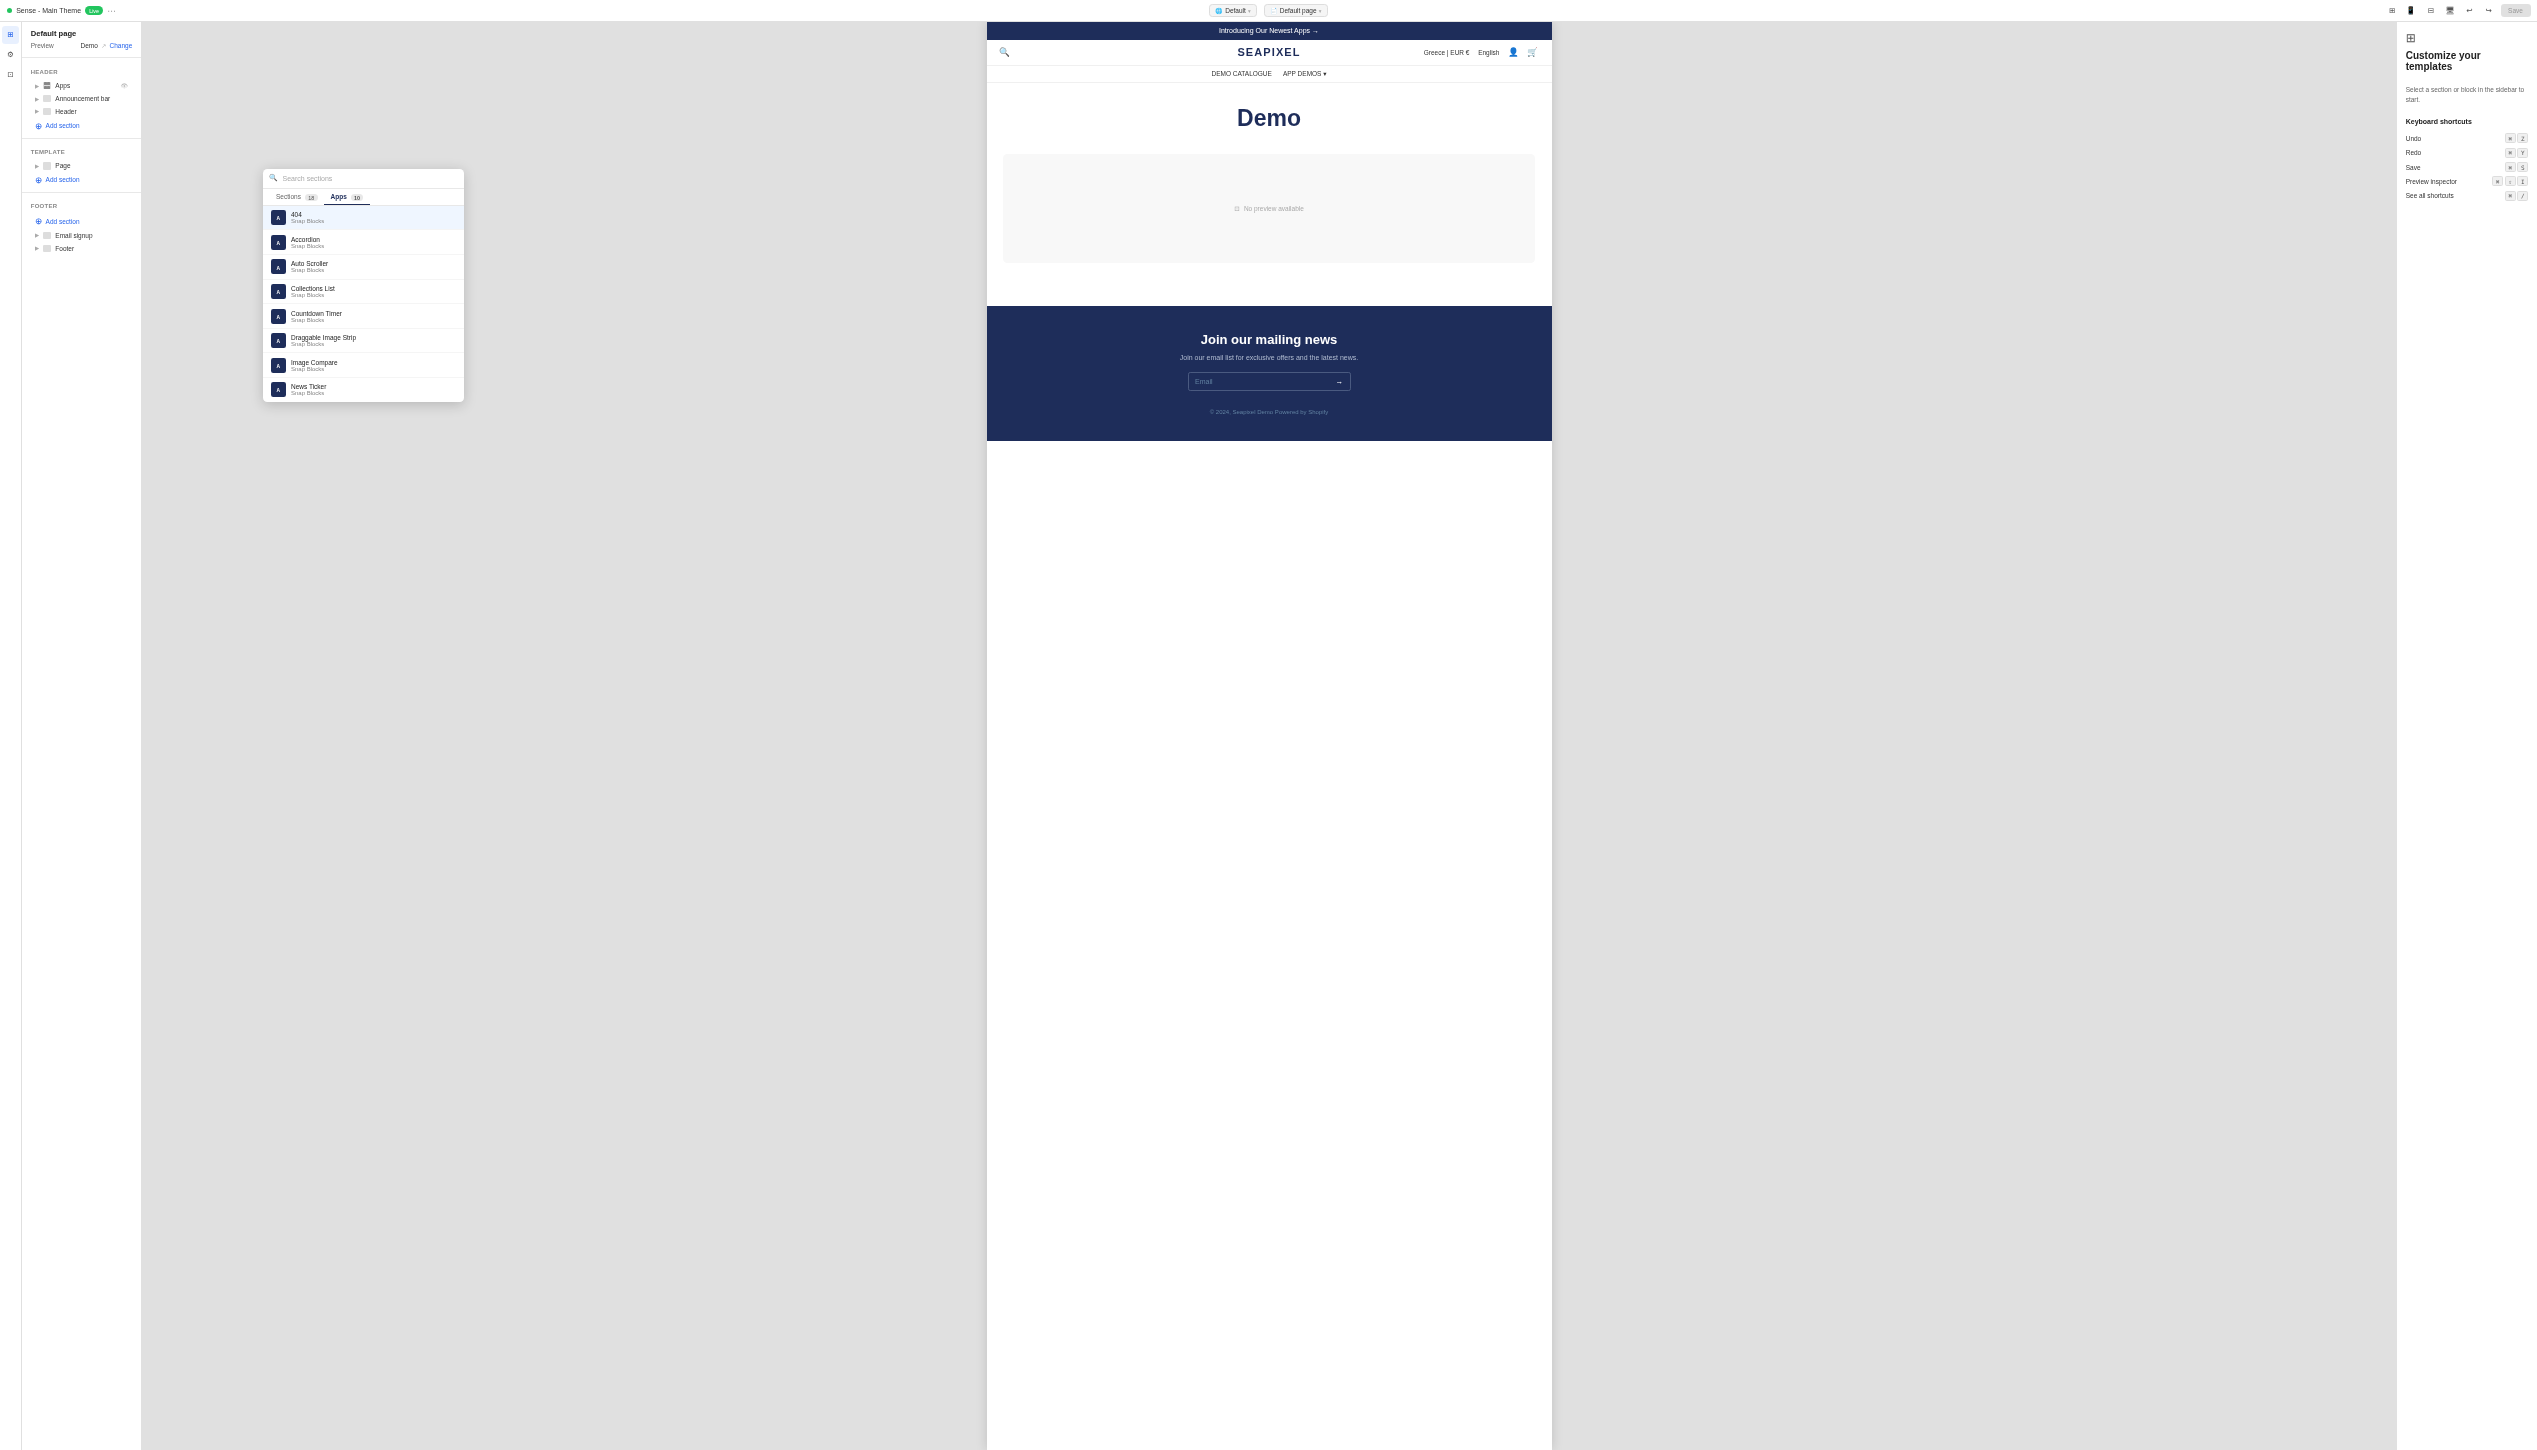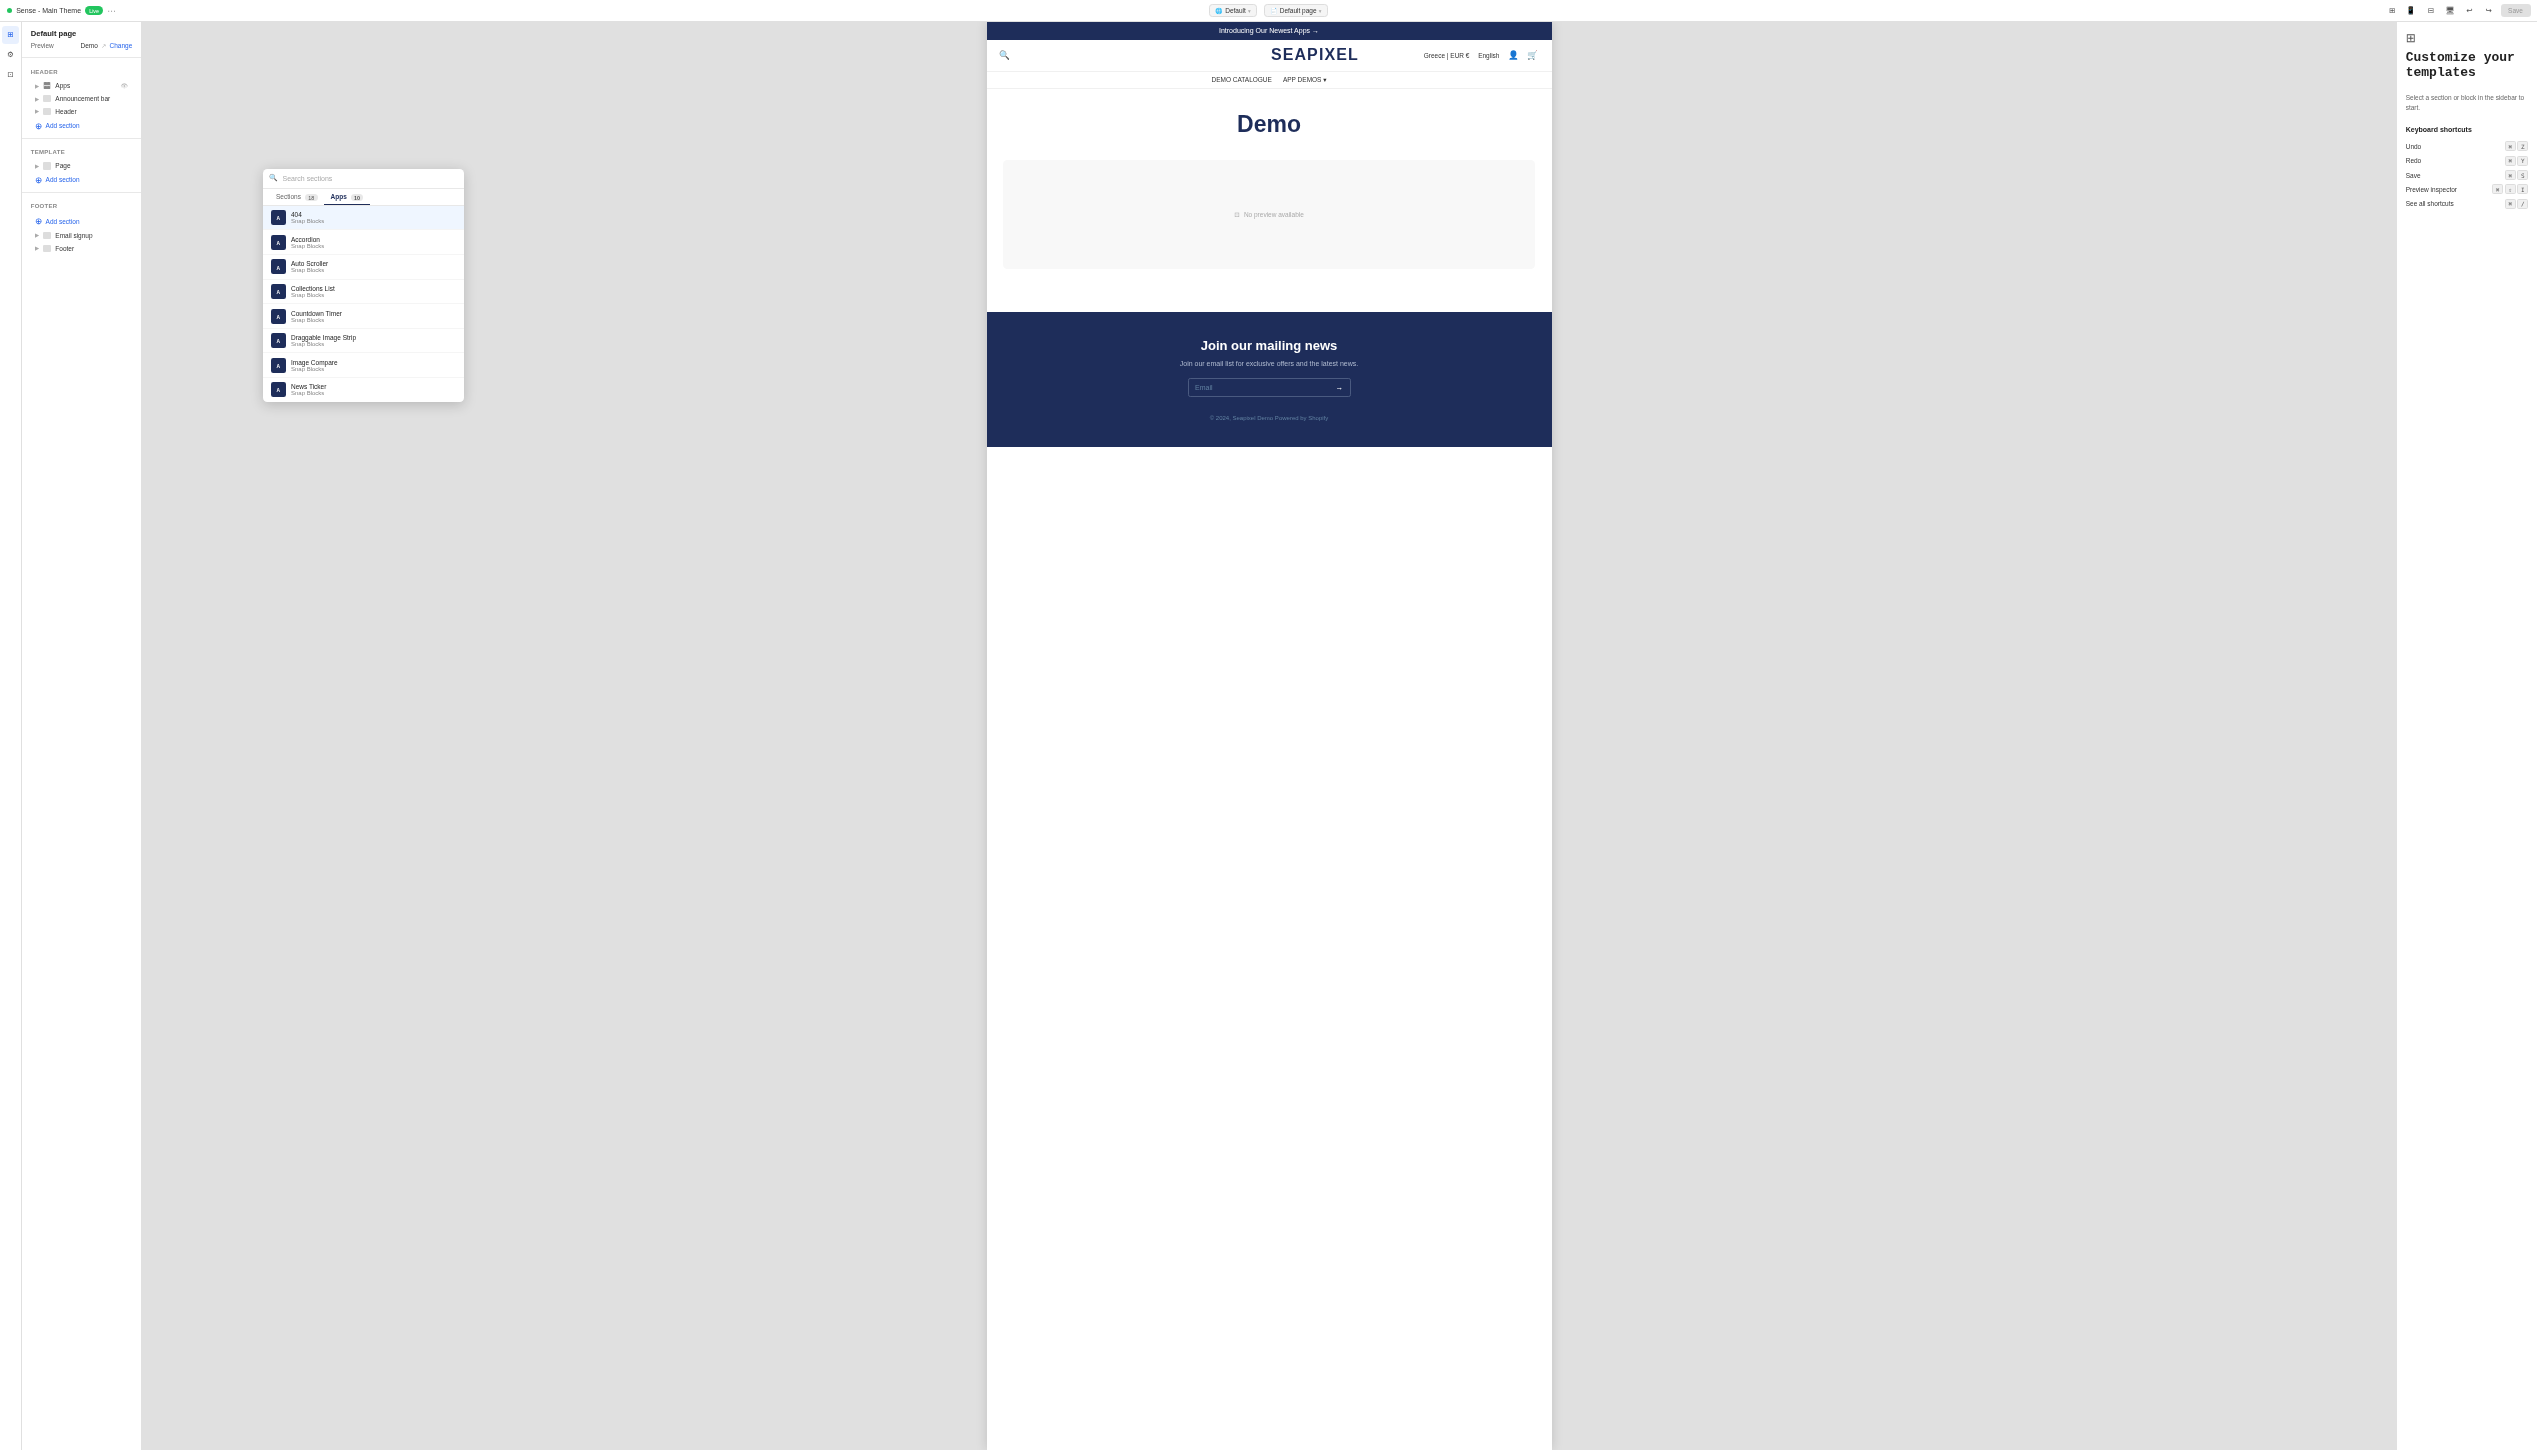--- a/index.html
+++ b/index.html
@@ -92,22 +92,22 @@
     .site-announce {
       background: #1e2d5a; color: #fff; text-align: center;
       padding: 5.4px; font-size: 7px; display: flex; align-items: center; justify-content: center; gap: 3.3px;
     }
     .site-nav {
       background: #fff; padding: 6.5px 13px;
       display: flex; align-items: center; justify-content: space-between;
       border-bottom: 0.5px solid #f0f0f0;
     }
     .site-nav-logo {
-      font-size: 16px; font-weight: 700; color: #1e2d5a; letter-spacing: 1.1px;
-      flex: 1; text-align: right;
+      font-size: 11px; font-weight: 700; color: #1e2d5a; letter-spacing: 1.1px;
+      flex: 1; text-align: center;
     }
     .site-nav-links {
       display: flex; gap: 11px; padding: 4.3px 13px;
       justify-content: center; background: #fff;
       border-bottom: 0.5px solid #f0f0f0; font-size: 6.5px; color: #333;
     }
     .site-nav-links span { cursor: pointer; }
     .site-main-title {
       text-align: center; padding: 22px 13px;
       font-size: 23px; font-weight: 700; color: #1e2d5a;
@@ -181,21 +181,21 @@
       background: none; border: none; color: #fff; padding: 4.3px 6.5px;
       cursor: pointer; font-size: 7.6px;
     }
     .site-footer-copy { margin-top: 17.4px; font-size: 6px; color: #6080a0; }
 
     
     .right-sidebar {
       width: 141px; background: #fff; border-left: 0.5px solid #e0e0e0;
       padding: 8.7px; overflow-y: auto; flex-shrink: 0;
     }
-    .right-sidebar h3 { font-size: 13px; font-weight: 600; color: #222; margin-bottom: 13px; font-family: Liberation Mono, monospace; }
+    .right-sidebar h3 { font-size: 10px; font-weight: 600; color: #222; margin-bottom: 13px; }
     .right-sidebar p { font-size: 6.5px; color: #666; line-height: 1.5; }
     .shortcuts-section { margin-top: 13px; }
     .shortcuts-title { font-size: 7px; font-weight: 600; color: #222; margin-bottom: 6.5px; }
     .shortcut-row {
       display: flex; align-items: center; justify-content: space-between;
       padding: 2.2px 0; font-size: 6.5px; color: #333;
     }
     .shortcut-keys { display: flex; gap: 1.6px; }
     .kbd {
       background: #f0f0f0; border: 0.5px solid #ddd; border-radius: 1.6px;

